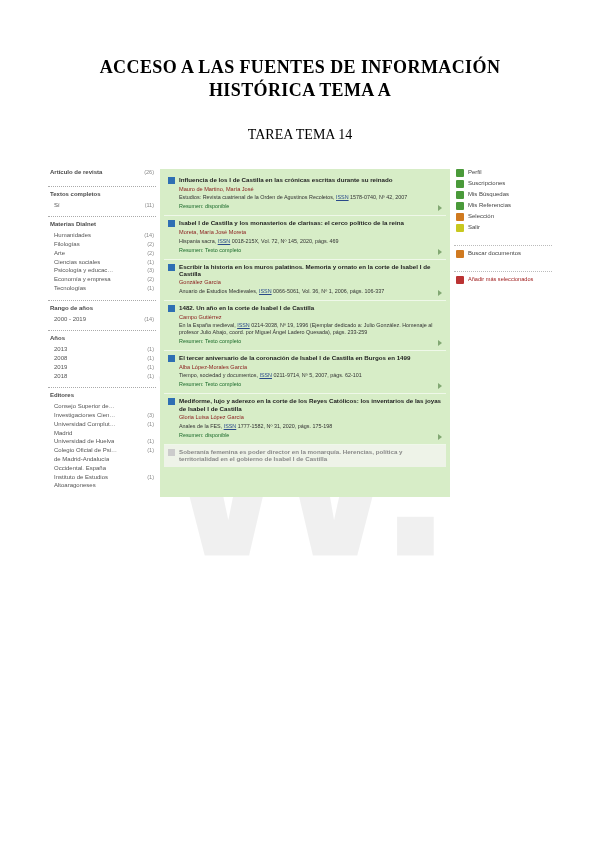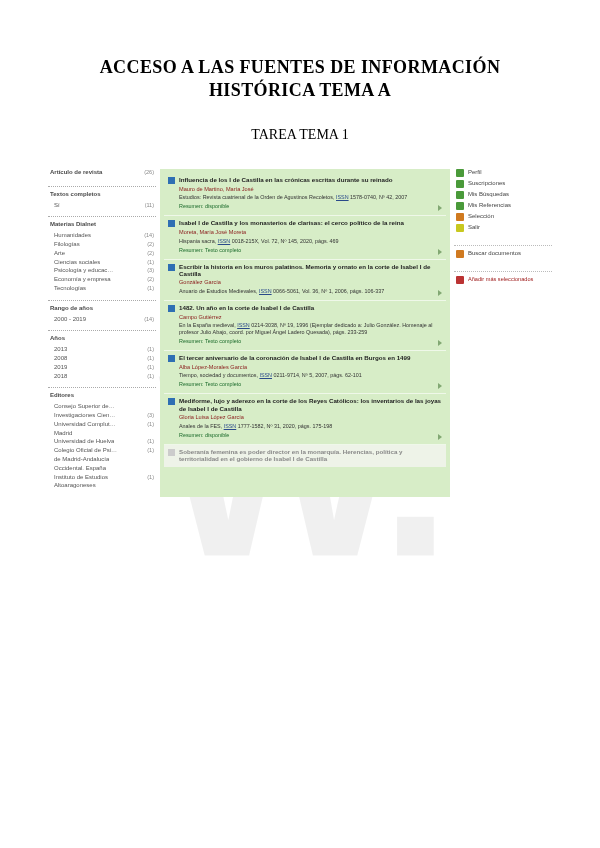--- a/index.html
+++ b/index.html
@@ -104,21 +104,21 @@
 <body>
 
 <div class="watermark">W.</div>
 
 <div class="page">
 
   <div class="title">
     <span>ACCESO A LAS FUENTES DE INFORMACIÓN</span><br>
     <span>HISTÓRICA TEMA A</span>
   </div>
-  <div class="subtitle">TAREA TEMA 1</div>
+  <div class="subtitle">TAREA TEMA 14</div>
 
   <div class="shot">
 
     <div class="col-left">
 
       <div class="facet-block first">
         <div class="facet-head">
           <span>Artículo de revista</span>
           <span class="cnt">(26)</span>
         </div>

